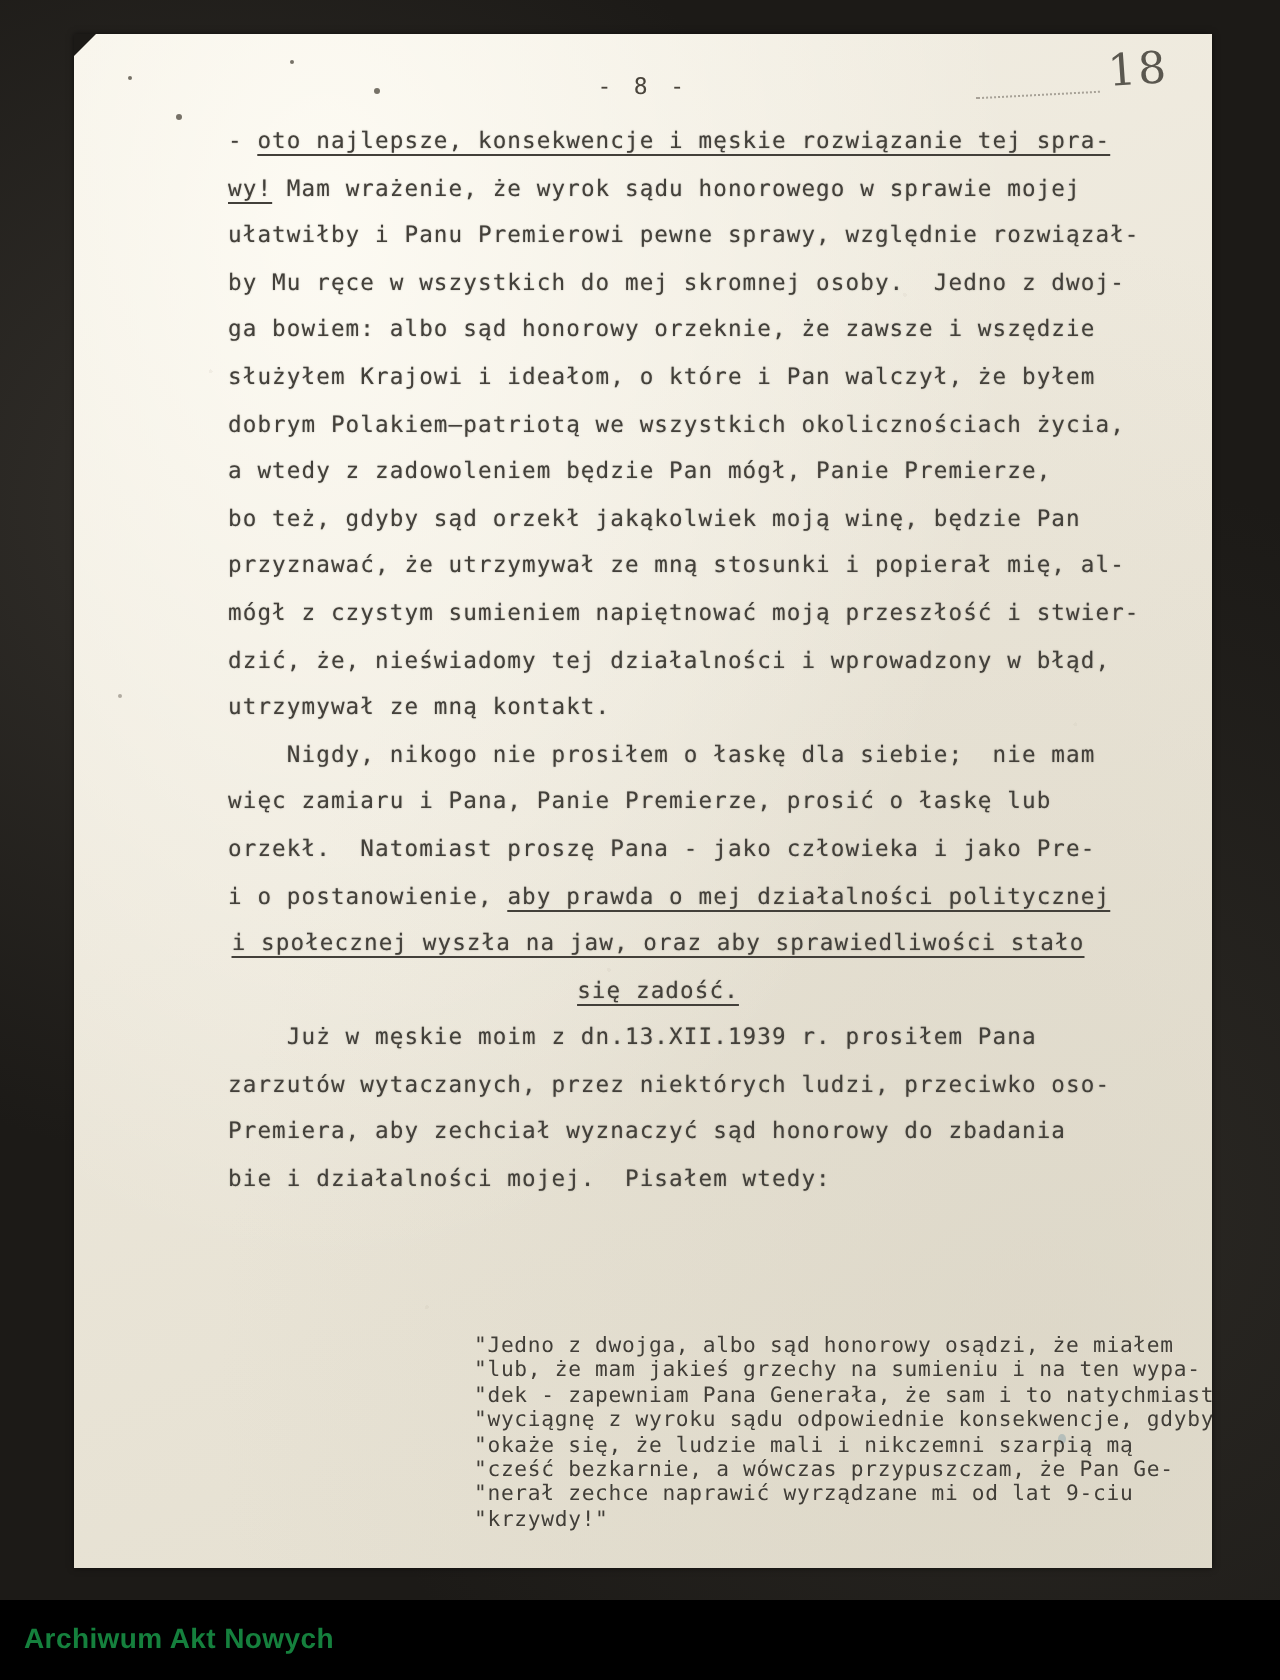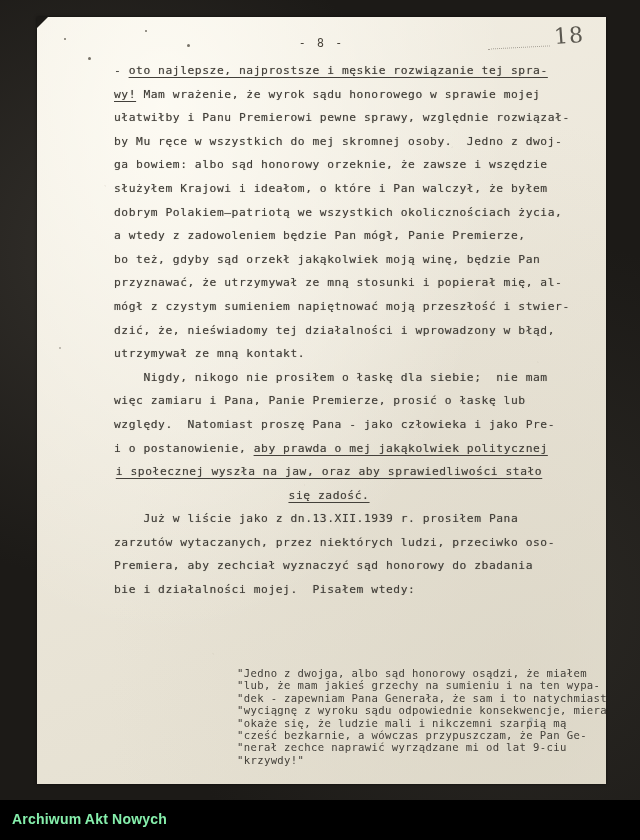--- a/index.html
+++ b/index.html
@@ -154,21 +154,21 @@
     height: 40px;
     background: #000000;
   }
   #watermark-text {
     position: absolute;
     left: 12px;
     top: 11px;
     font-family: "Liberation Sans", sans-serif;
     font-size: 14px;
     font-weight: bold;
-    color: #86efac;
+    color: #15803d;
     letter-spacing: 0.2px;
   }
 </style>
 </head>
 <body>
 
 <div id="scan-frame">
 
   <div id="paper">
     <div id="corner-clip"></div>
@@ -182,50 +182,50 @@
     <div class="speck" style="left:492px;top:700px;width:4px;height:5px;opacity:.35;background:#6b8ea0;"></div>
 
     <div id="folio-rule"></div>
     <div id="folio-number">18</div>
 
     <div id="typed-area">
 
       <div id="page-number">- 8 -</div>
 
       <div id="body-text">
-        <div class="tline"><span>- </span><span class="u">oto najlepsze, najprostsze i męskie rozwiązanie tej spra-</span></div>
+        <div class="tline"><span>- </span><span class="u">oto najlepsze, konsekwencje i męskie rozwiązanie tej spra-</span></div>
         <div class="tline"><span class="u">wy!</span><span> Mam wrażenie, że wyrok sądu honorowego w sprawie mojej</span></div>
         <div class="tline">ułatwiłby i Panu Premierowi pewne sprawy, względnie rozwiązał-</div>
         <div class="tline">by Mu ręce w wszystkich do mej skromnej osoby.  Jedno z dwoj-</div>
         <div class="tline">ga bowiem: albo sąd honorowy orzeknie, że zawsze i wszędzie</div>
         <div class="tline">służyłem Krajowi i ideałom, o które i Pan walczył, że byłem</div>
         <div class="tline">dobrym Polakiem–patriotą we wszystkich okolicznościach życia,</div>
         <div class="tline">a wtedy z zadowoleniem będzie Pan mógł, Panie Premierze,</div>
         <div class="tline">bo też, gdyby sąd orzekł jakąkolwiek moją winę, będzie Pan</div>
         <div class="tline">przyznawać, że utrzymywał ze mną stosunki i popierał mię, al-</div>
         <div class="tline">mógł z czystym sumieniem napiętnować moją przeszłość i stwier-</div>
         <div class="tline">dzić, że, nieświadomy tej działalności i wprowadzony w błąd,</div>
         <div class="tline">utrzymywał ze mną kontakt.</div>
         <div class="tline">    Nigdy, nikogo nie prosiłem o łaskę dla siebie;  nie mam</div>
         <div class="tline">więc zamiaru i Pana, Panie Premierze, prosić o łaskę lub</div>
-        <div class="tline">względy.  Natomiast proszę Pana - jako człowieka i jako Pre-</div>
-        <div class="tline"><span>i o postanowienie, </span><span class="u">aby prawda o mej jakąkolwiek politycznej</span></div>
+        <div class="tline">orzekł.  Natomiast proszę Pana - jako człowieka i jako Pre-</div>
+        <div class="tline"><span>i o postanowienie, </span><span class="u">aby prawda o mej działalności politycznej</span></div>
         <div class="tline u">i społecznej wyszła na jaw, oraz aby sprawiedliwości stało</div>
         <div class="tline u">się zadość.</div>
-        <div class="tline">    Już w liście jako z dn.13.XII.1939 r. prosiłem Pana</div>
+        <div class="tline">    Już w męskie moim z dn.13.XII.1939 r. prosiłem Pana</div>
         <div class="tline">zarzutów wytaczanych, przez niektórych ludzi, przeciwko oso-</div>
         <div class="tline">Premiera, aby zechciał wyznaczyć sąd honorowy do zbadania</div>
         <div class="tline">bie i działalności mojej.  Pisałem wtedy:</div>
       </div>
 
       <div id="quote-block">
         <div class="qline">"Jedno z dwojga, albo sąd honorowy osądzi, że miałem</div>
         <div class="qline">"lub, że mam jakieś grzechy na sumieniu i na ten wypa-</div>
         <div class="qline"><span>"dek - zapewniam Pana Generała, że </span><span class="u">sam i to natychmiast</span></div>
-        <div class="qline"><span class="u">"wyciągnę z wyroku sądu odpowiednie konsekwencje</span><span>, miera</span></div>
+        <div class="qline"><span class="u">"wyciągnę z wyroku sądu odpowiednie konsekwencje</span><span>, gdyby</span></div>
         <div class="qline">"okaże się, że ludzie mali i nikczemni szarpią mą</div>
         <div class="qline">"cześć bezkarnie, a wówczas przypuszczam, że Pan Ge-</div>
         <div class="qline">"nerał zechce naprawić wyrządzane mi od lat 9-ciu</div>
         <div class="qline">"krzywdy!"</div>
       </div>
 
     </div>
   </div>
 
   <div id="watermark-bar">

